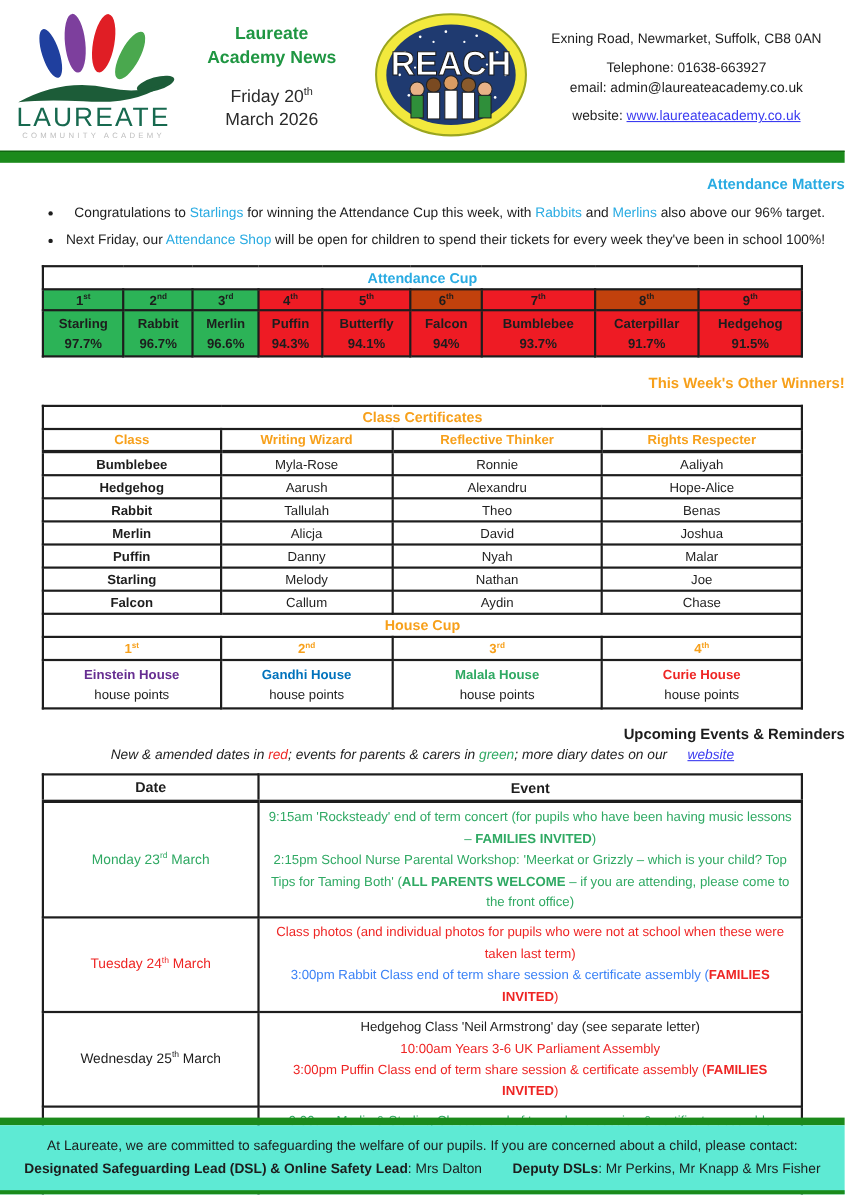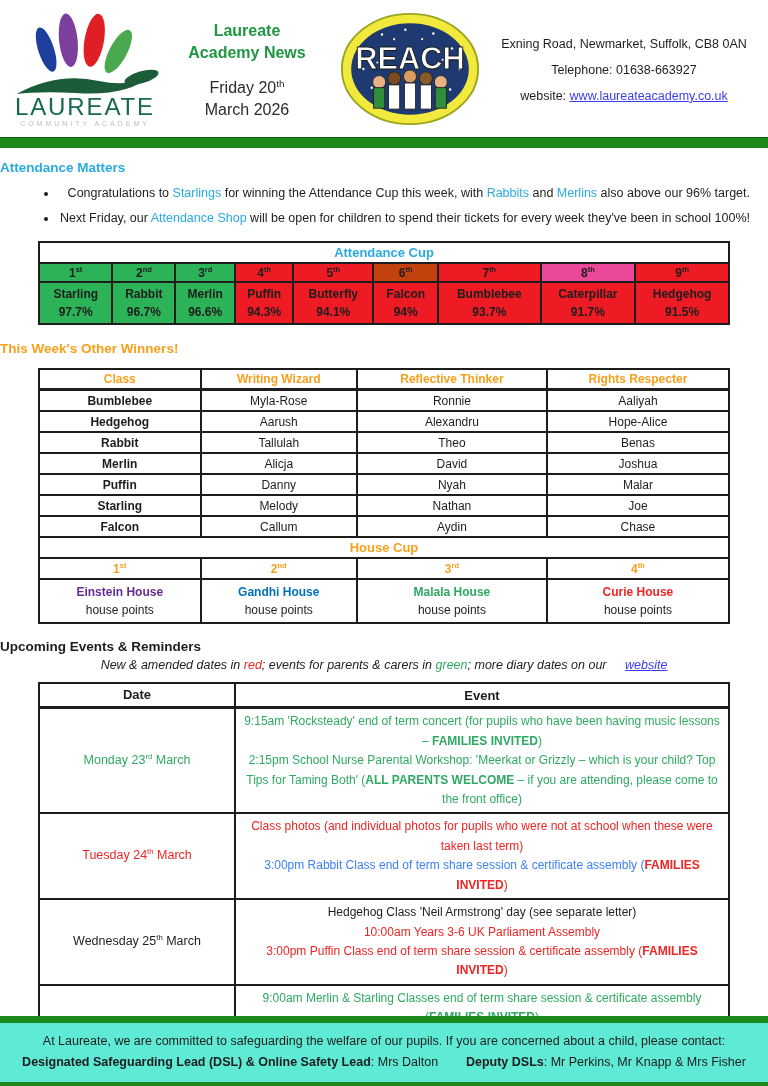--- a/index.html
+++ b/index.html
@@ -19,21 +19,21 @@
   .mh-date { margin-top:14px; font-size:16px; line-height:1.35; color:#2b2b2b; }
   .mh-right { flex:1 1 auto; text-align:center; font-size:12.5px; line-height:1.5; padding-right:2px; }
   .mh-right .rt-title { font-weight:700; font-size:13.5px; }
   .mh-right .gap { height:7px; }
   .reach-wrap { flex:0 0 auto; margin-left:6px; }
 
   
   .green-bar { height:11px; background:#1b8a1b; border-top:1px solid #0e5e0e; }
 
   
-  .sec-head { text-align:left; font-size:13.5px; font-weight:700; margin-top:12px; }
+  .sec-head { text-align:right; font-size:13.5px; font-weight:700; margin-top:12px; }
   .cyan-h { color:#29abe2; }
   .orange-h { color:#f7a01b; }
 
   
   .bullets { margin:10px 0 0 58px; padding-right:18px; font-size:12.5px; }
   .bullets li { margin-bottom:7px; line-height:1.4;text-align:right; }
 
   
   table { border-collapse:collapse; width:692px; margin:0 auto; }
   td, th { border:2px solid #1d1d1d; font-size:12px; text-align:center; padding:2px 3px; }
@@ -129,20 +129,21 @@
           <rect x="102" y="82" width="12" height="22" fill="#2f8f3a"></rect>
       </g>
       <text x="75" y="62" text-anchor="middle" font-size="33" font-weight="700" fill="#ffffff" stroke="#1a1a1a" stroke-width="1">REACH</text>
     </svg>
   </div>
 
   <div class="mh-right">
     <div>Exning Road, Newmarket, Suffolk, CB8 0AN</div>
     <div class="gap"></div>
     <div>Telephone: 01638-663927</div>
+    <div>email: admin@laureateacademy.co.uk</div>
     <div class="gap"></div>
     <div>
       <span>website: </span><span class="link">www.laureateacademy.co.uk</span>
     </div>
   </div>
 </div>
 
 <div class="green-bar"></div>
 
 <div class="sec-head cyan-h">Attendance Matters</div>
@@ -158,21 +159,21 @@
         <td colspan="9" class="cup-title">Attendance Cup</td>
       </tr>
       <tr>
         <td class="cup-rank" style="background: rgb(44, 179, 87);"><span>1</span><sup>st</sup></td>
         <td class="cup-rank" style="background: rgb(44, 179, 87);"><span>2</span><sup>nd</sup></td>
         <td class="cup-rank" style="background: rgb(44, 179, 87);"><span>3</span><sup>rd</sup></td>
         <td class="cup-rank" style="background: rgb(238, 27, 36);"><span>4</span><sup>th</sup></td>
         <td class="cup-rank" style="background: rgb(238, 27, 36);"><span>5</span><sup>th</sup></td>
         <td class="cup-rank" style="background: #c2410c;"><span>6</span><sup>th</sup></td>
         <td class="cup-rank" style="background: rgb(238, 27, 36);"><span>7</span><sup>th</sup></td>
-        <td class="cup-rank" style="background: #ec4899;"><span>8</span><sup>th</sup></td>
+        <td class="cup-rank" style="background: #c2410c;"><span>8</span><sup>th</sup></td>
         <td class="cup-rank" style="background: rgb(238, 27, 36);"><span>9</span><sup>th</sup></td>
       </tr>
       <tr>
         <td class="cup-data" style="background: rgb(44, 179, 87);">
           <div>Starling</div>
           <div>97.7%</div>
         </td>
         <td class="cup-data" style="background: rgb(44, 179, 87);">
           <div>Rabbit</div>
           <div>96.7%</div>
@@ -206,20 +207,23 @@
           <div>91.5%</div>
         </td>
       </tr>
     </tbody>
 </table>
 
 <div class="sec-head orange-h" style="margin-top:16px;">This Week's Other Winners!</div>
 
 <table class="cert-table">
   <tbody id="cert-body">
+      <tr>
+        <td colspan="4" class="cert-title">Class Certificates</td>
+      </tr>
       <tr>
         <td class="cert-header">Class</td>
         <td class="cert-header">Writing Wizard</td>
         <td class="cert-header">Reflective Thinker</td>
         <td class="cert-header">Rights Respecter</td>
       </tr>
       <tr class="cert-row">
         <td>Bumblebee</td>
         <td>Myla-Rose</td>
         <td>Ronnie</td>

